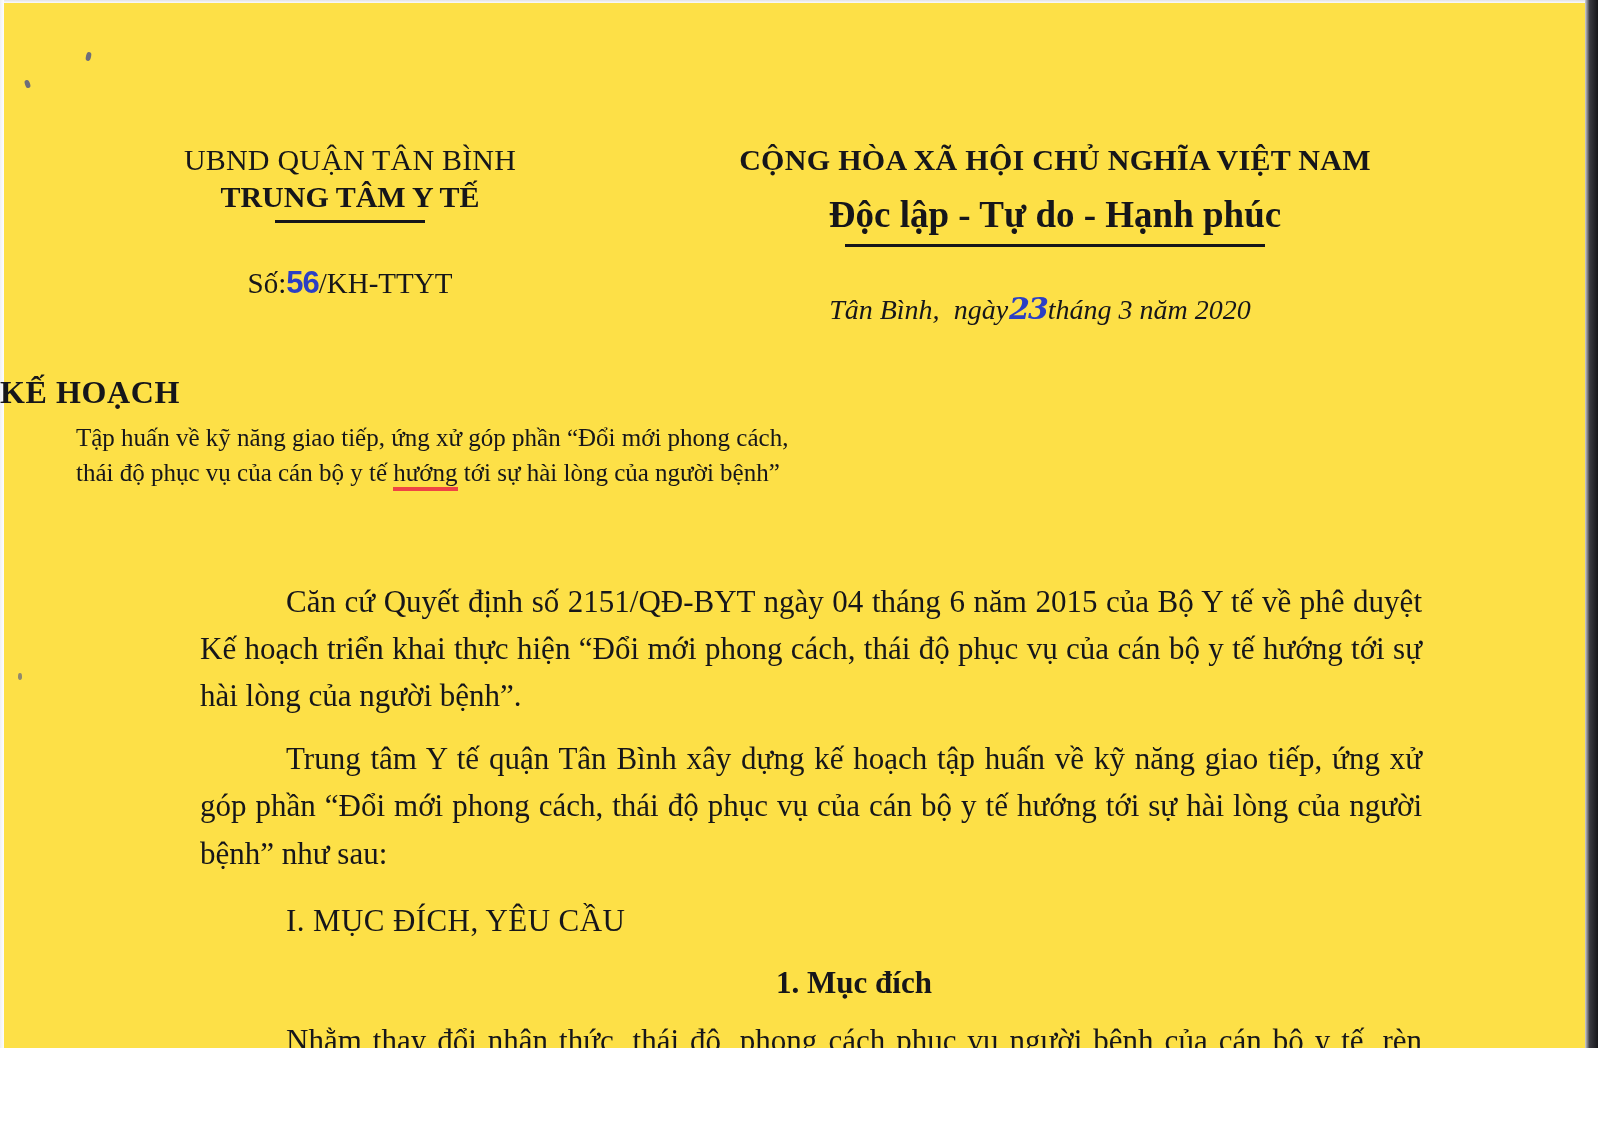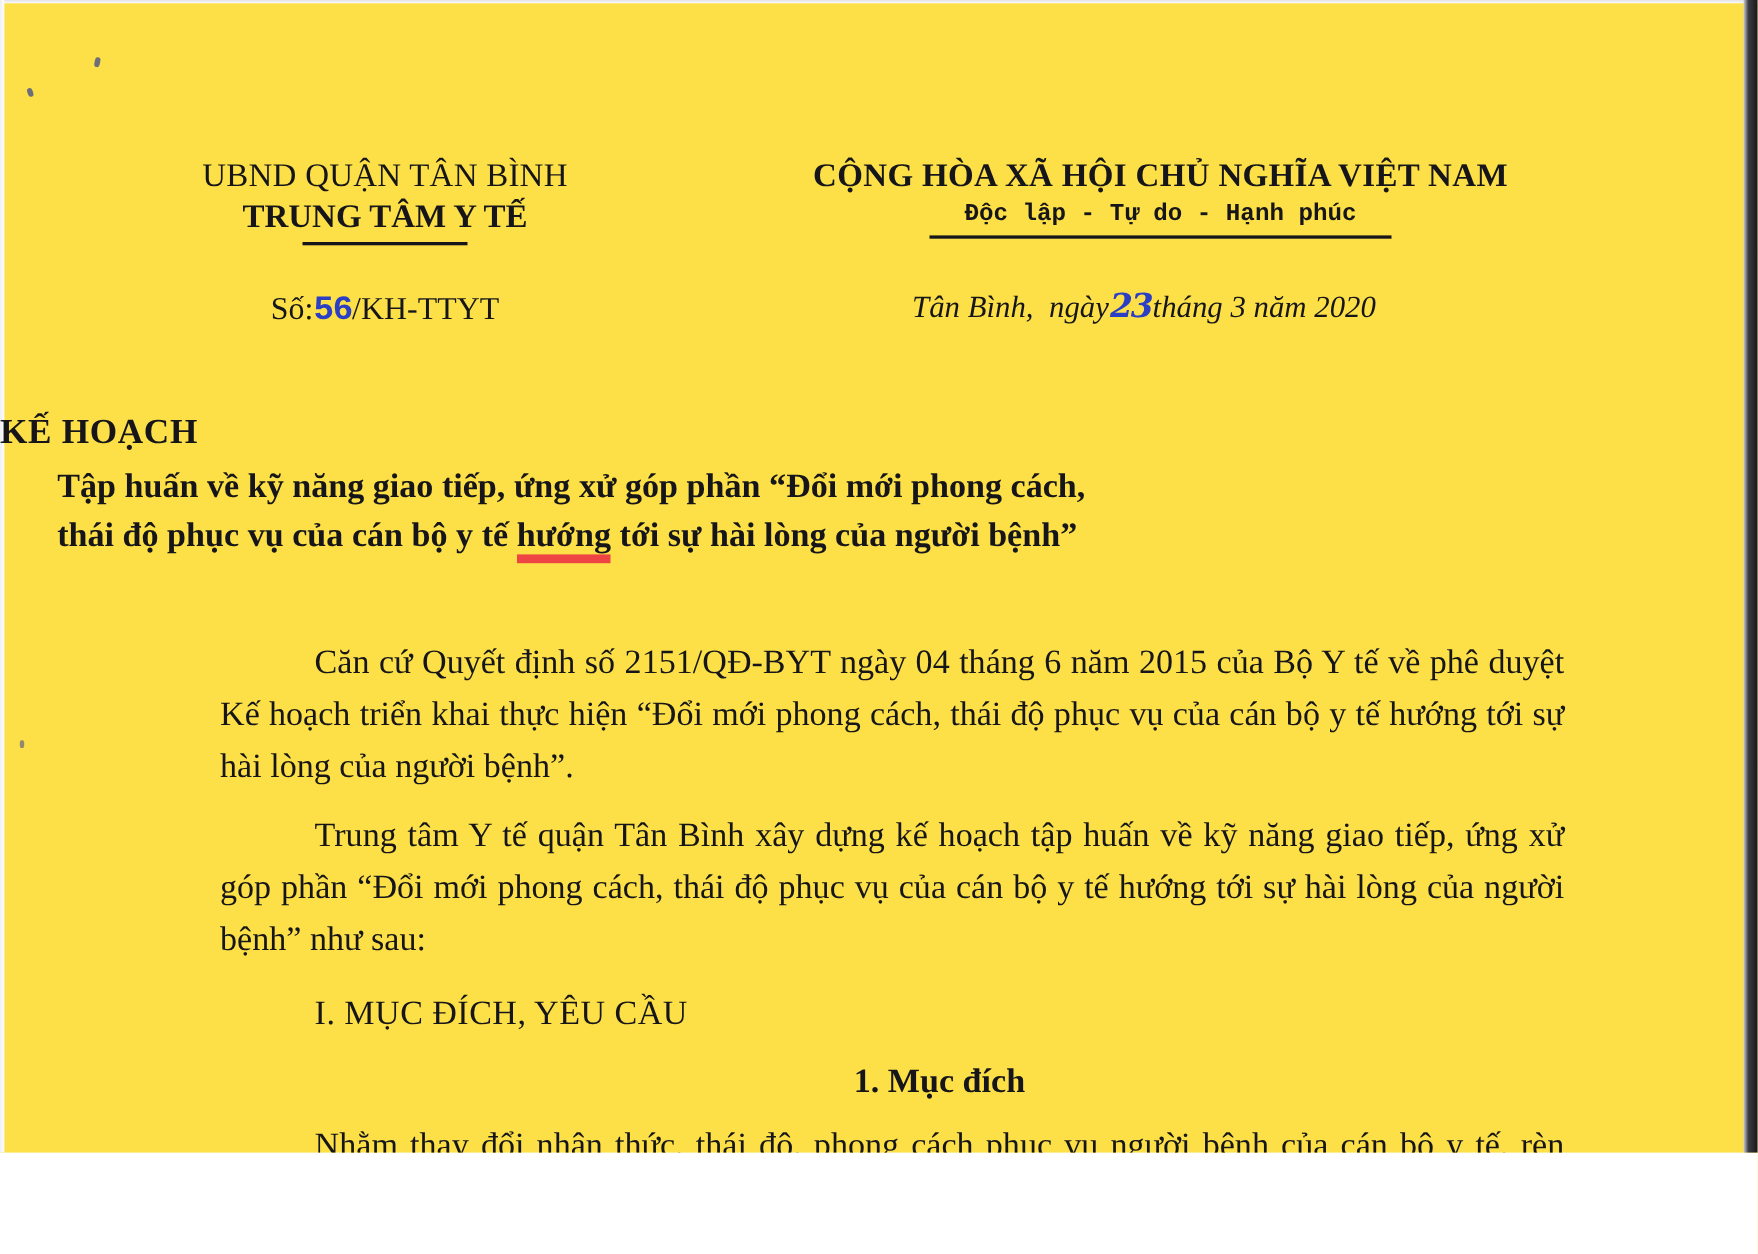--- a/index.html
+++ b/index.html
@@ -95,43 +95,42 @@
   .rule-motto { width: 420px; height: 3px; margin-top: 6px; }
 
   .nation-line {
     font-size: 30px;
     font-weight: bold;
     letter-spacing: .3px;
     line-height: 1.22;
     white-space: nowrap;
   }
   .motto-line {
-    font-size: 22px;
+    font-size: 37px;
     font-weight: bold;
     line-height: 1.25;
-    margin-top: 2px;
-    white-space: nowrap;
-    font-family: Liberation Mono, monospace;
+    margin-top: 13px;
+    white-space: nowrap;
   }
 
   .doc-number {
     font-size: 29px;
     margin-top: 42px;
     white-space: nowrap;
   }
   .date-line {
     font-size: 28px;
     font-style: italic;
     margin-top: 44px;
     white-space: nowrap;
     padding-right: 30px;
   }
   .ink {
     color: #2b3fc4;
-    font-family: Liberation Mono, monospace;
+    font-family: Liberation Sans, sans-serif;
     font-style: normal;
     font-weight: bold;
     font-size: 31px;
     letter-spacing: -1px;
   }
   .ink-date {
     color: #2b3fc4;
     font-family: "DejaVu Serif", serif;
     font-style: italic;
     font-weight: bold;
@@ -147,28 +146,28 @@
     left: 0;
     width: 1570px;
   }
   .doc-title {
     font-size: 32px;
     font-weight: bold;
     letter-spacing: .6px;
     line-height: 1.3;
   }
   .doc-subtitle {
-    font-size: 31px;
-    font-weight: bold;
+    font-size: 25px;
+    font-weight: normal;
     line-height: 1.42;
     margin-top: 6px;
-    padding: 0 52px;
+    padding: 0 76px;
   }
   .underline-word {
-    border-bottom: 8px solid #ef4444;
+    border-bottom: 4px solid #ef4444;
     padding-bottom: 1px;
   }
 
   
   .body {
     position: absolute;
     top: 578px;
     left: 200px;
     width: 1222px;
   }

